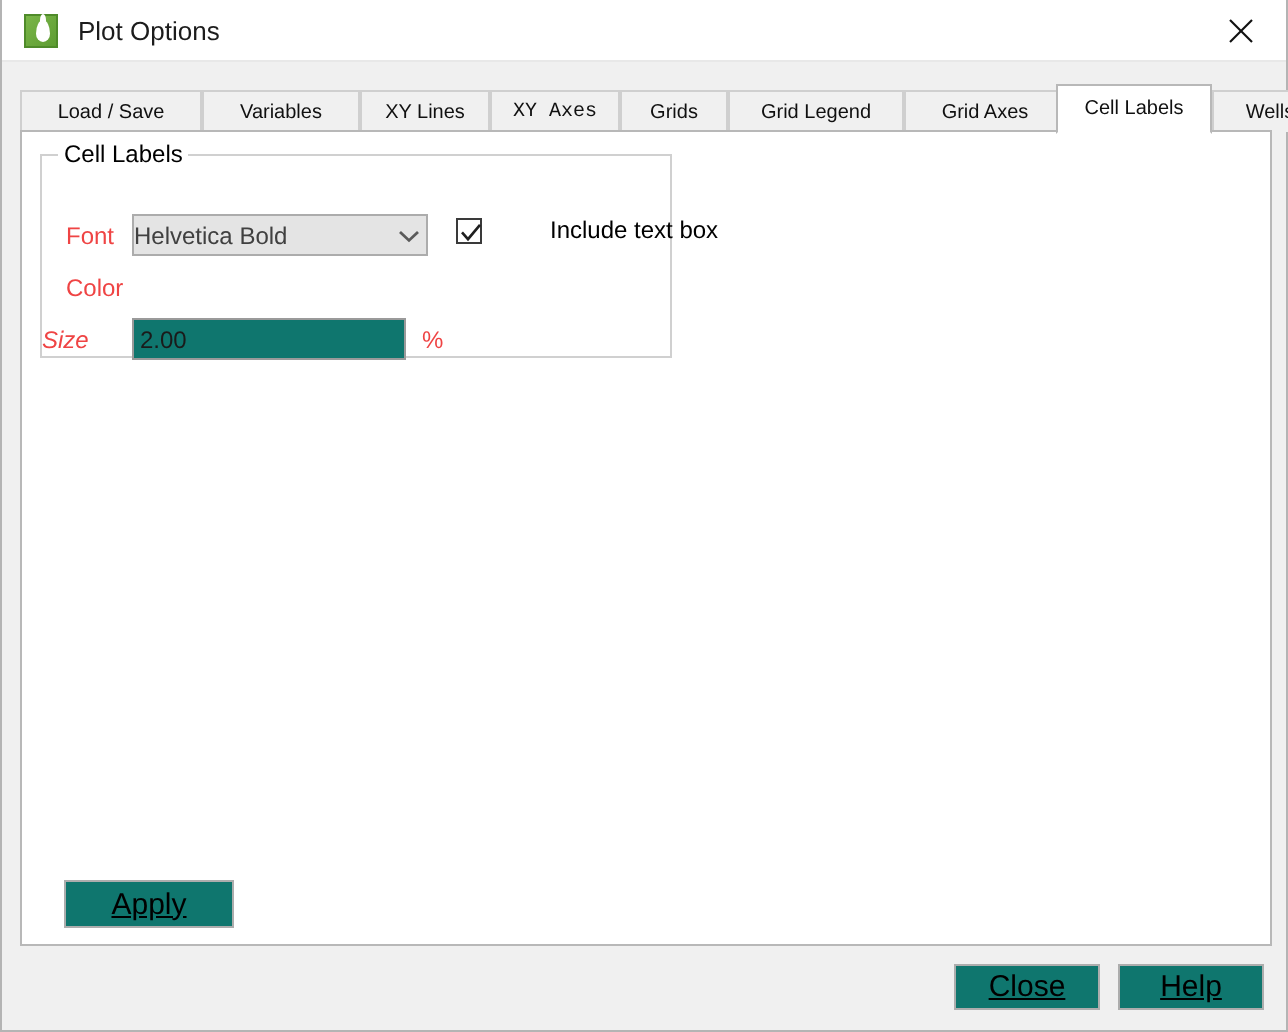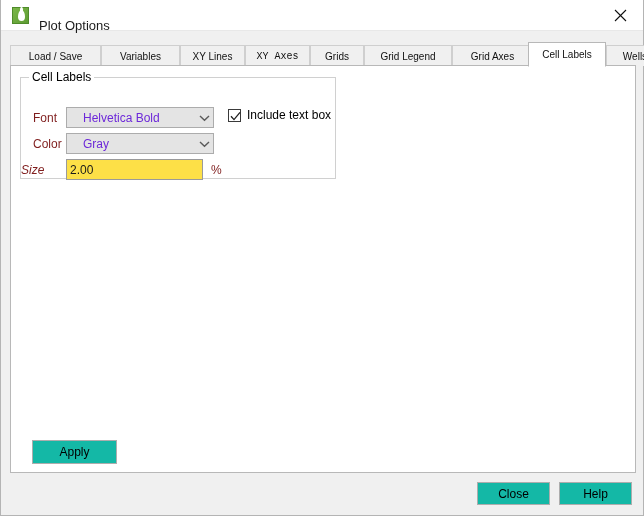--- a/index.html
+++ b/index.html
@@ -56,21 +56,20 @@
     background: #ffffff;
     border-radius: 50% 50% 0 0;
   }
   #title-text {
     position: absolute;
     left: 38px; top: 7px;
     font-size: 13px;
     color: #1c1c1c;
     line-height: 17px;
     white-space: nowrap;
-    margin-top: 10px;
   }
   #close-btn {
     position: absolute;
     right: 0; top: 0;
     width: 46px; height: 31px;
     background: transparent;
     border: none;
     cursor: default;
     display: flex;
     align-items: center;
@@ -131,98 +130,100 @@
     background: #ffffff;
     padding: 0 3px;
     font-size: 12px;
     color: #000;
     white-space: nowrap;
   }
 
   .field-label {
     position: absolute;
     font-size: 12px;
-    color: #7f1d1d;
+    color: #ef4444;
     white-space: nowrap;
   }
 
   
   .combo {
     position: absolute;
     height: 21px;
     background: #e4e4e4;
     border: 1px solid #acacac;
     display: flex;
     align-items: center;
     cursor: default;
   }
   .combo .combo-text {
     flex: 1;
-    padding-left: 16px;
-    font-size: 12px;
-    color: #6d28d9;
+    padding-left: 0;
+    font-size: 12px;
+    color: #404040;
     white-space: nowrap;
     overflow: hidden;
   }
   .combo .arrow {
     width: 18px;
     display: flex;
     align-items: center;
     justify-content: center;
   }
 
   
   .textbox {
     position: absolute;
     height: 21px;
-    background: #fde047;
+    background: #0f766e;
     border: 1px solid #9a9a9a;
     font-family: "Liberation Sans", sans-serif;
     font-size: 12px;
     color: #1a1a1a;
     padding: 0 3px;
     outline: none;
   }
 
   
   #chk-include {
     position: absolute;
     left: 207px; top: 30px;
     display: flex;
     align-items: flex-end;
     cursor: default;
+    gap: 28px;
   }
   .cbox {
     width: 13px; height: 13px;
     background: #ffffff;
     border: 1px solid #3a3a3a;
     position: relative;
     flex: none;
   }
   .cbox svg { position: absolute; left: 1px; top: 1px; }
   #chk-label {
     margin-left: 6px;
     font-size: 12px;
     color: #000;
     white-space: nowrap;
   }
 
   
   .btn {
     position: absolute;
-    background: #14b8a6;
+    background: #0f766e;
     border: 1px solid #adadad;
     font-family: "Liberation Sans", sans-serif;
-    font-size: 12px;
+    font-size: 15px;
     color: #000;
     cursor: default;
     display: flex;
     align-items: center;
     justify-content: center;
     padding: 0;
+    text-decoration: underline;
   }
 
   #apply-btn { left: 21px; top: 374px; width: 85px; height: 24px; }
   #close-footer-btn { left: 476px; top: 482px; width: 73px; height: 23px; }
   #help-btn { left: 558px; top: 482px; width: 73px; height: 23px; }
 </style>
 </head>
 <body>
 
 <div id="window">
@@ -270,28 +271,20 @@
       <div id="chk-include">
         <span class="cbox">
           <svg width="11" height="11" viewBox="0 0 11 11" aria-hidden="true">
             <polyline points="1,5.2 4,8.6 10,1.4" fill="none" stroke="#1f1f1f" stroke-width="1.3"></polyline>
           </svg>
         </span>
         <span id="chk-label">Include text box</span>
       </div>
 
       <div class="field-label" style="left:12px; top:59px;">Color</div>
-      <div class="combo" style="left:45px; top:55px; width:148px;">
-        <span class="combo-text">Gray</span>
-        <span class="arrow">
-          <svg width="11" height="8" viewBox="0 0 11 8" aria-hidden="true">
-            <polyline points="1,2 5.5,6.2 10,2" fill="none" stroke="#5a5a5a" stroke-width="1.4"></polyline>
-          </svg>
-        </span>
-      </div>
 
       <div class="field-label" style="left:0; top:85px;font-style:italic;">Size</div>
       <input class="textbox" style="left: 45px; top: 81px; width: 137px;" type="text" value="2.00">
       <div class="field-label" style="left:190px; top:85px;">%</div>
     </div>
 
     <button class="btn" id="apply-btn">Apply</button>
   </div>
 
   <button class="btn" id="close-footer-btn">Close</button>

